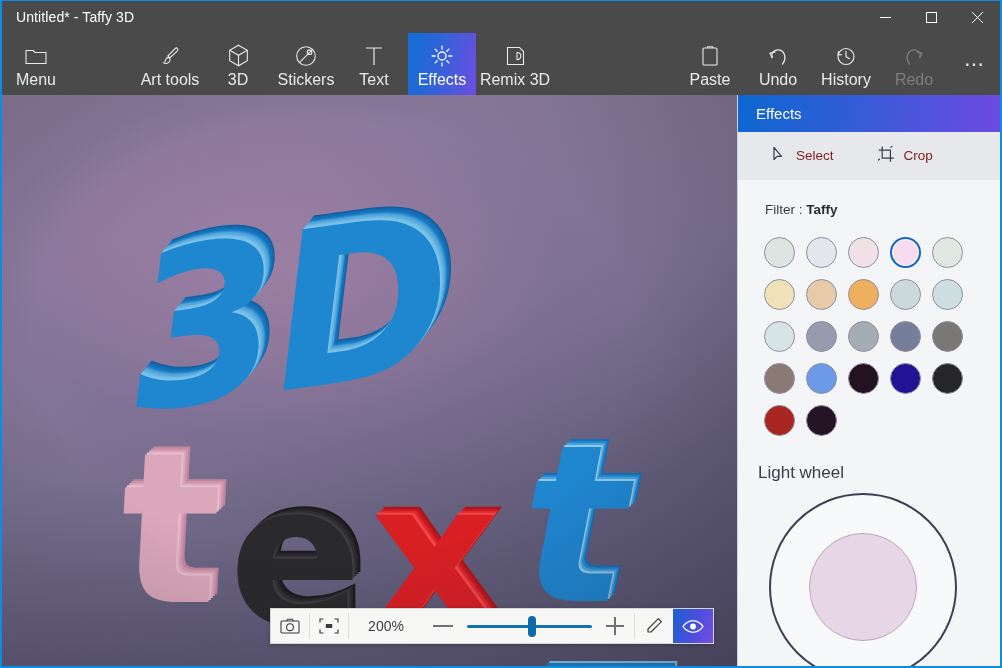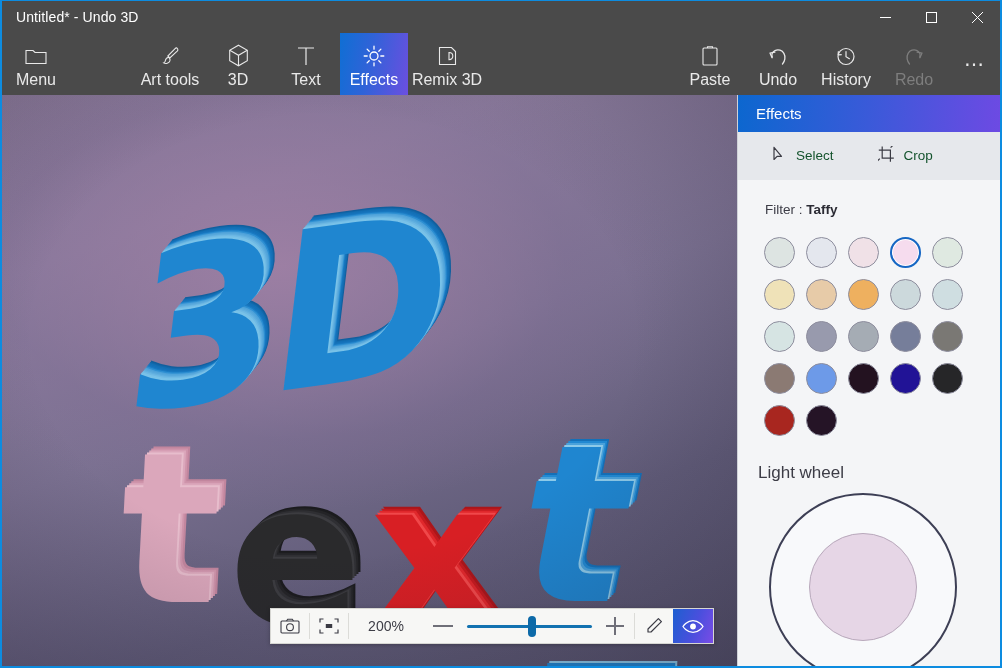--- a/index.html
+++ b/index.html
@@ -200,21 +200,21 @@
   }
   #panel-subbar {
     height: 56px;
     background: #e6e8ec;
     display: flex; align-items: center;
     padding-left: 34px;
     gap: 44px;
   }
   .sub-item {
     display: flex; align-items: center; gap: 9px;
-    color: #14532d; font-size: 13.5px;
+    color: #7f1d1d; font-size: 13.5px;
   }
   #filter-line {
     margin: 22px 0 0 27px;
     font-size: 13.5px; color: #3c3c46;
   }
   #filter-line b { color: #2b2b34; }
   #swatches {
     margin: 14px 0 0 20px;
     width: 222px;
     display: grid;
@@ -264,21 +264,21 @@
     width: 1px; height: 572px;
     background: #cfd2d8;
   }
 </style>
 </head>
 <body>
 
 <div id="app">
 
   <div id="titlebar">
-    <span id="title-text">Untitled* - Undo 3D</span>
+    <span id="title-text">Untitled* - Taffy 3D</span>
     <div id="win-controls">
       <div class="win-btn">
         <svg width="11" height="11" viewBox="0 0 11 11">
             <path d="M0 5.5h11" stroke="#fff" stroke-width="1"></path>
           </svg>
       </div>
       <div class="win-btn">
         <svg width="11" height="11" viewBox="0 0 11 11">
             <rect x="0.5" y="0.5" width="10" height="10" fill="none" stroke="#fff" stroke-width="1"></rect>
           </svg>
@@ -317,20 +317,30 @@
     <div class="tool">
       <span class="ic">
         <svg width="21" height="23" viewBox="0 0 21 23">
             <path d="M10.5 1.2l8.8 5v10.6l-8.8 5-8.8-5V6.2z" fill="none" stroke="currentColor" stroke-width="1.1"></path>
             <path d="M1.8 6.3l8.7 5 8.7-5M10.5 11.3v10.2" fill="none" stroke="currentColor" stroke-width="1.1"></path>
           </svg>
       </span>
       <span class="lbl">3D</span>
     </div>
 
+    <div class="tool">
+      <span class="ic">
+        <svg width="22" height="22" viewBox="0 0 22 22">
+            <circle cx="11" cy="11" r="9.3" fill="none" stroke="currentColor" stroke-width="1.1"></circle>
+            <path d="M4.2 17.8L17.8 4.2" stroke="currentColor" stroke-width="1.1"></path>
+            <circle cx="14.6" cy="7.2" r="2.3" fill="none" stroke="currentColor" stroke-width="1.1"></circle>
+          </svg>
+      </span>
+      <span class="lbl">Stickers</span>
+    </div>
 
     <div class="tool">
       <span class="ic">
         <svg width="20" height="21" viewBox="0 0 20 21">
             <path d="M2 3h16M10 3v17" fill="none" stroke="currentColor" stroke-width="1.2"></path>
           </svg>
       </span>
       <span class="lbl">Text</span>
     </div>
 

